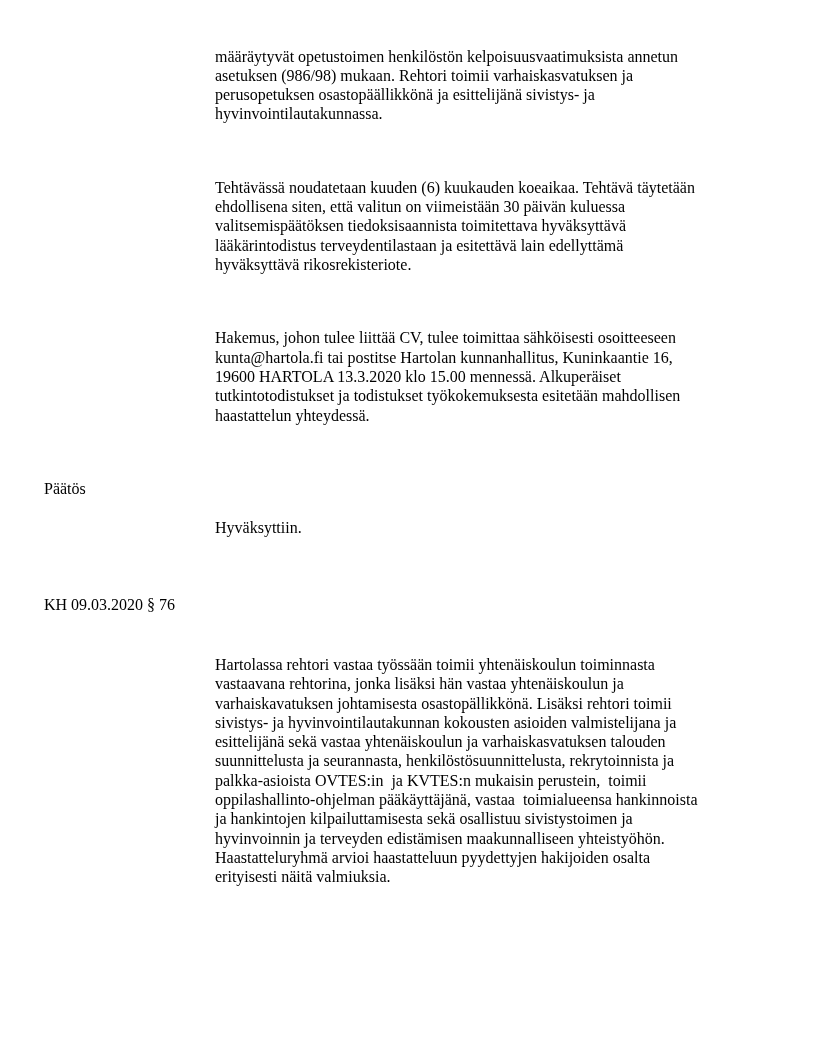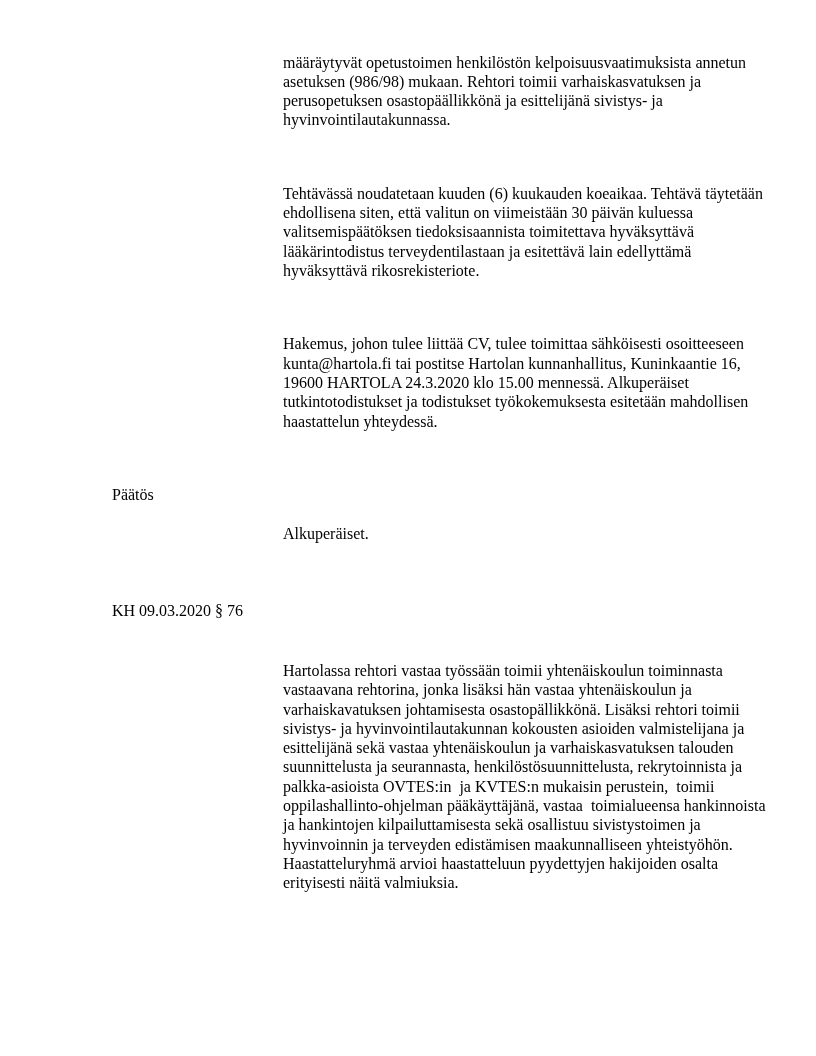--- a/index.html
+++ b/index.html
@@ -14,28 +14,28 @@
     color: #000000;
     font-family: "Liberation Serif", serif;
     font-size: 16px;
     line-height: 19.3px;
     overflow: hidden;
   }
   .page {
     box-sizing: border-box;
     width: 816px;
     height: 1056px;
-    padding-top: 14px;
+    padding-top: 8px;
   }
   .row {
     display: flex;
     align-items: flex-start;
   }
   .label-col {
-    margin-left: 112px;
+    margin-left: 44px;
     width: 171px;
     flex: none;
     white-space: pre;
   }
   .body-col {
     flex: none;
     white-space: pre;
   }
   .para {
     margin: 0 0 15.5px 0;
@@ -59,30 +59,30 @@
 asetuksen (986/98) mukaan. Rehtori toimii varhaiskasvatuksen ja
 perusopetuksen osastopäällikkönä ja esittelijänä sivistys- ja
 hyvinvointilautakunnassa.</div>
       <div class="para">Tehtävässä noudatetaan kuuden (6) kuukauden koeaikaa. Tehtävä täytetään
 ehdollisena siten, että valitun on viimeistään 30 päivän kuluessa
 valitsemispäätöksen tiedoksisaannista toimitettava hyväksyttävä
 lääkärintodistus terveydentilastaan ja esitettävä lain edellyttämä
 hyväksyttävä rikosrekisteriote.</div>
       <div class="para">Hakemus, johon tulee liittää CV, tulee toimittaa sähköisesti osoitteeseen
 kunta@hartola.fi tai postitse Hartolan kunnanhallitus, Kuninkaantie 16,
-19600 HARTOLA 24.3.2020 klo 15.00 mennessä. Alkuperäiset
+19600 HARTOLA 13.3.2020 klo 15.00 mennessä. Alkuperäiset
 tutkintotodistukset ja todistukset työkokemuksesta esitetään mahdollisen
 haastattelun yhteydessä.</div>
     </div>
   </div>
 
   <div class="row">
     <div class="label-col">Päätös</div>
     <div class="body-col">
-      <div class="para">Alkuperäiset.</div>
+      <div class="para">Hyväksyttiin.</div>
     </div>
   </div>
 
   <div class="row row-gap-before row-kh">
     <div class="label-col">KH 09.03.2020 § 76</div>
     <div class="body-col"></div>
   </div>
 
   <div class="row">
     <div class="label-col"></div>

